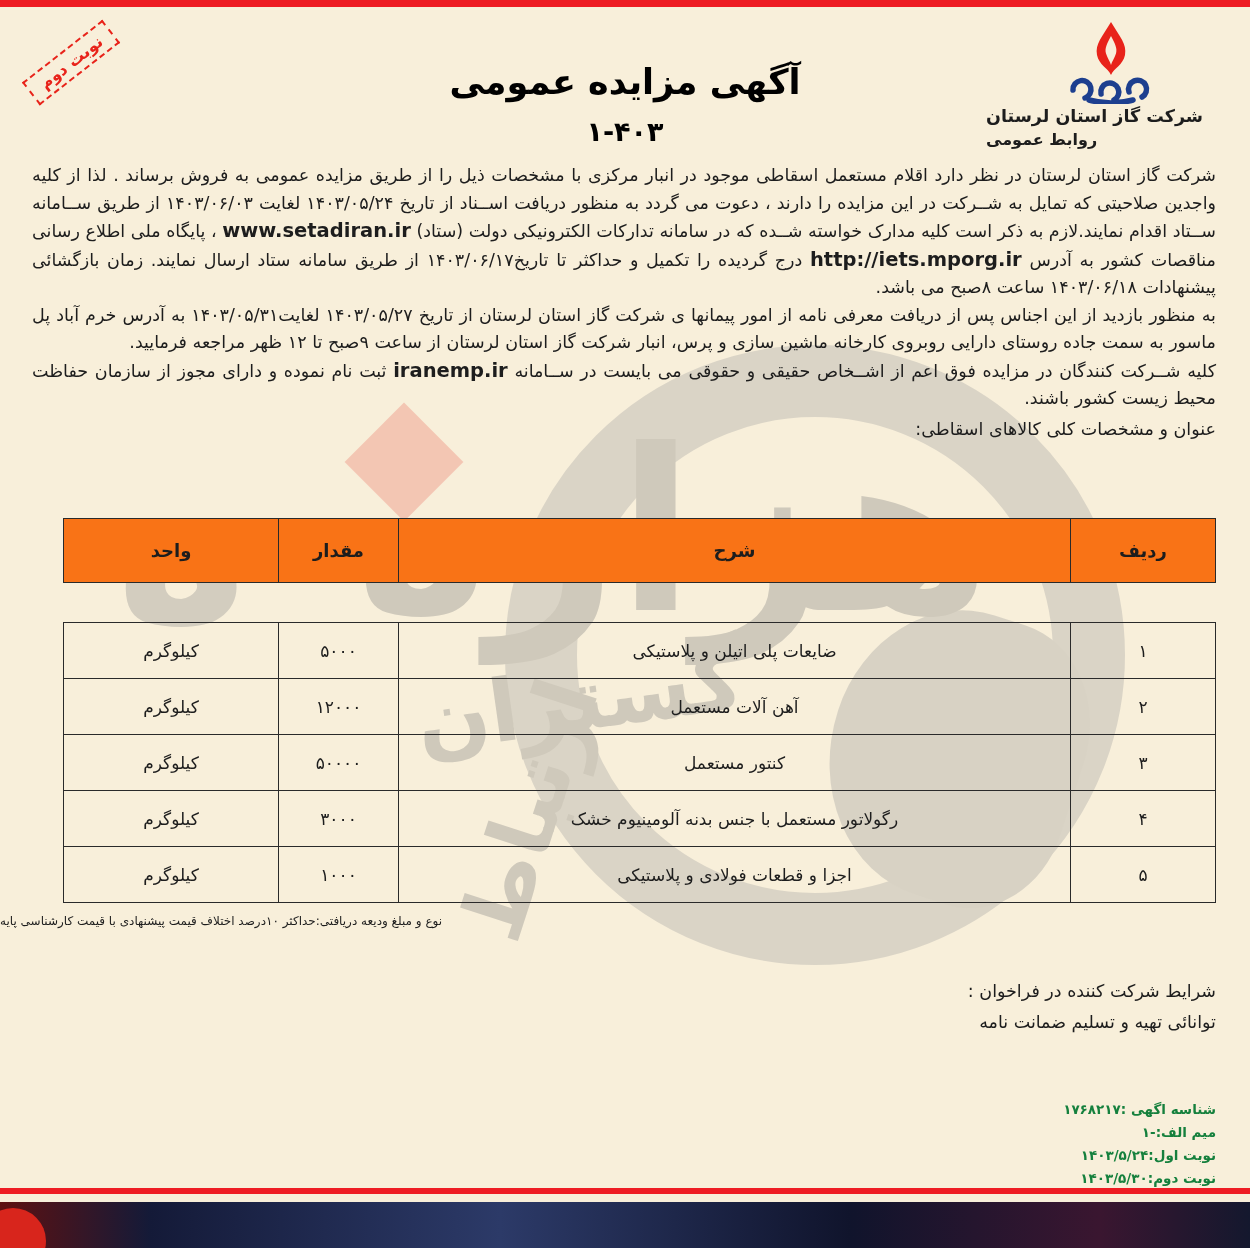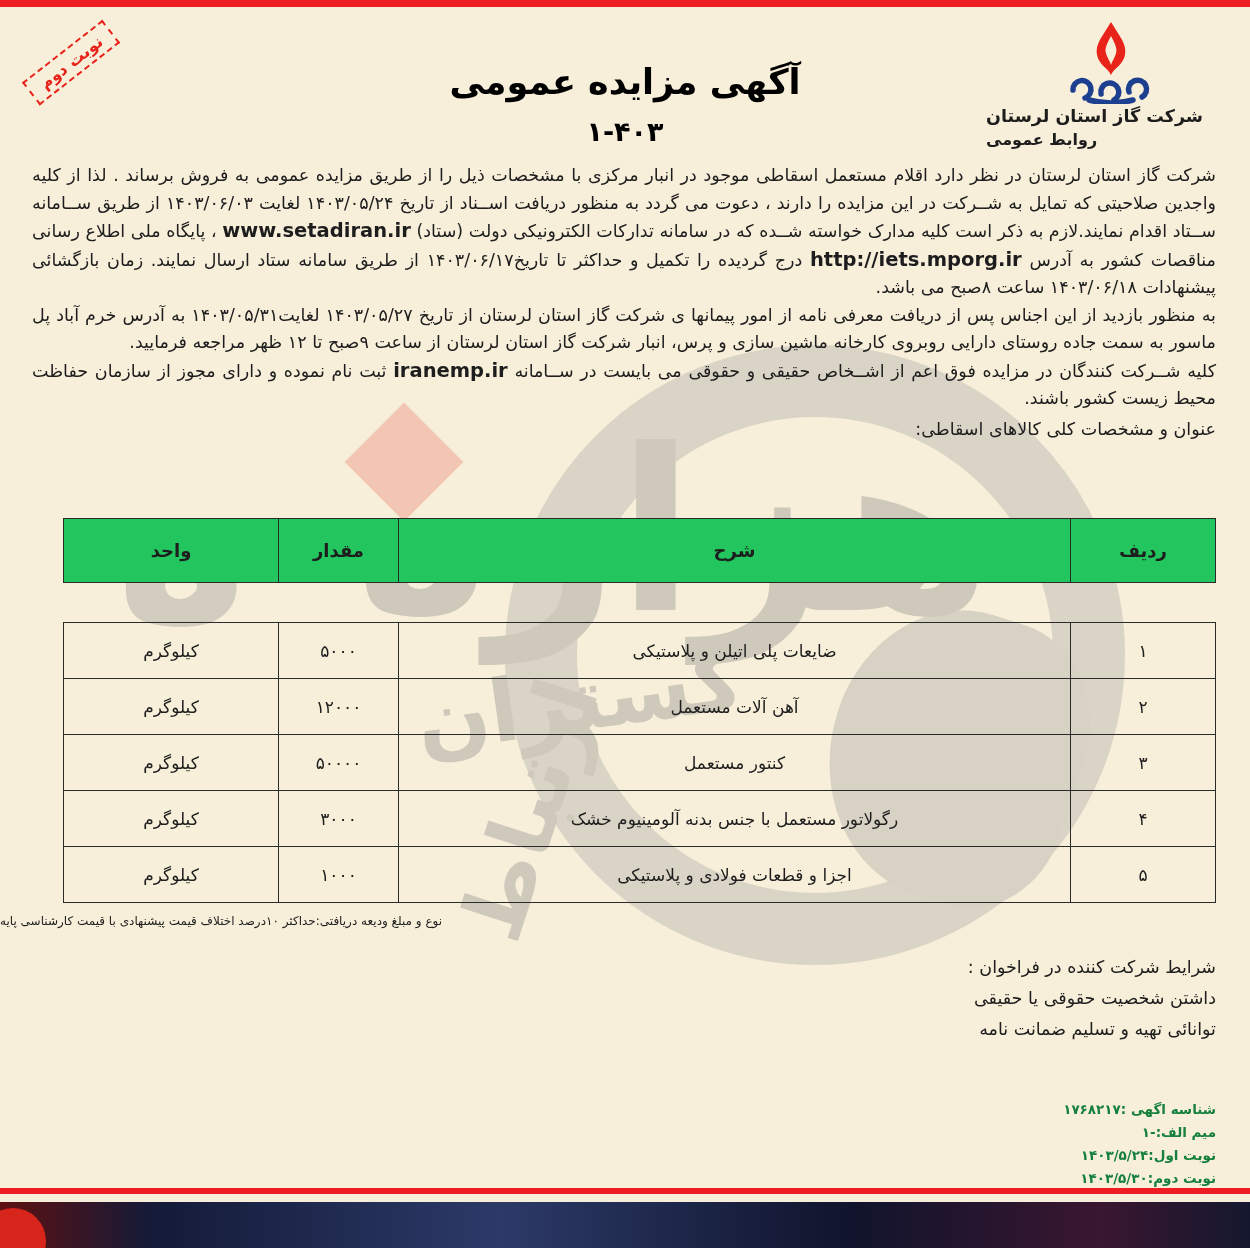--- a/index.html
+++ b/index.html
@@ -31,26 +31,26 @@
   .org2 { font-weight:bold; font-size:16px; margin-top:4px; }
 
   .body-text { position:absolute; top:162px; right:34px; left:32px; direction:rtl; text-align:justify; font-size:17.5px; line-height:27.5px; }
   .body-text p { margin:0; }
   .url { font-weight:bold; font-size:19.5px; direction:ltr; unicode-bidi:isolate; }
   .p4 { text-align:right; margin-top:3px !important; }
 
   .tbl { position:absolute; left:63px; width:1152px; border-collapse:collapse; table-layout:fixed; direction:rtl; font-size:17px; }
   .tbl th, .tbl td { border:1.6px solid #2a2a2a; text-align:center; vertical-align:middle; padding:0 6px; }
   .tbl-head { top:518px; }
-  .tbl-head th { background:#22c55e; height:64px; font-weight:bold; font-size:18px; }
+  .tbl-head th { background:#f97316; height:64px; font-weight:bold; font-size:18px; }
   .tbl-body { top:622px; }
   .tbl-body td { height:56px; }
 
   .deposit { position:absolute; top:914px; left:0; right:0; text-align:left; direction:rtl; font-size:12px; }
-  .conditions { position:absolute; top:952px; right:34px; left:34px; direction:rtl; text-align:right; font-size:17.5px; line-height:31px; }
+  .conditions { position:absolute; top:976px; right:34px; left:34px; direction:rtl; text-align:right; font-size:17.5px; line-height:31px; }
   .conditions .url { font-size:19px; }
 
   .signature { position:absolute; left:52px; top:1132px; font-weight:bold; font-size:20.5px; direction:rtl; }
 
   .meta { position:absolute; right:34px; top:1098px; text-align:right; direction:rtl; color:#15803d; font-weight:bold; font-size:13.5px; line-height:23px; }
 
   .bottom-line { position:absolute; left:0; right:0; top:1188px; height:6px; background:#ee1c23; }
   .bottom-strip { position:absolute; left:0; right:0; bottom:0; height:46px;
     background:linear-gradient(90deg,#5e1111 0%,#141a38 12%,#2c3a68 40%,#10142c 68%,#3a1630 88%,#14182e 100%); }
   .strip-circle { position:absolute; left:-20px; top:6px; width:66px; height:66px; border-radius:50%; background:#d8251c; }
@@ -162,21 +162,20 @@
       <td>۱۰۰۰</td>
       <td>کیلوگرم</td>
     </tr>
   </tbody>
     </table>
 
   <div class="deposit">نوع و مبلغ ودیعه دریافتی:حداکثر ۱۰درصد اختلاف قیمت پیشنهادی با قیمت کارشناسی پایه</div>
 
   <div class="conditions">
     <div>شرایط شرکت کننده در فراخوان :</div>
-    <div>داشتن شخصیت حقوقی یا حقیقی</div>
     <div>توانائی تهیه و تسلیم ضمانت نامه</div>
   </div>
 
 
   <div class="meta">
     <div>شناسه اگهی :۱۷۶۸۲۱۷</div>
     <div>میم الف:-۱</div>
     <div>نوبت اول:۱۴۰۳/۵/۲۴</div>
     <div>نوبت دوم:۱۴۰۳/۵/۳۰</div>
   </div>

